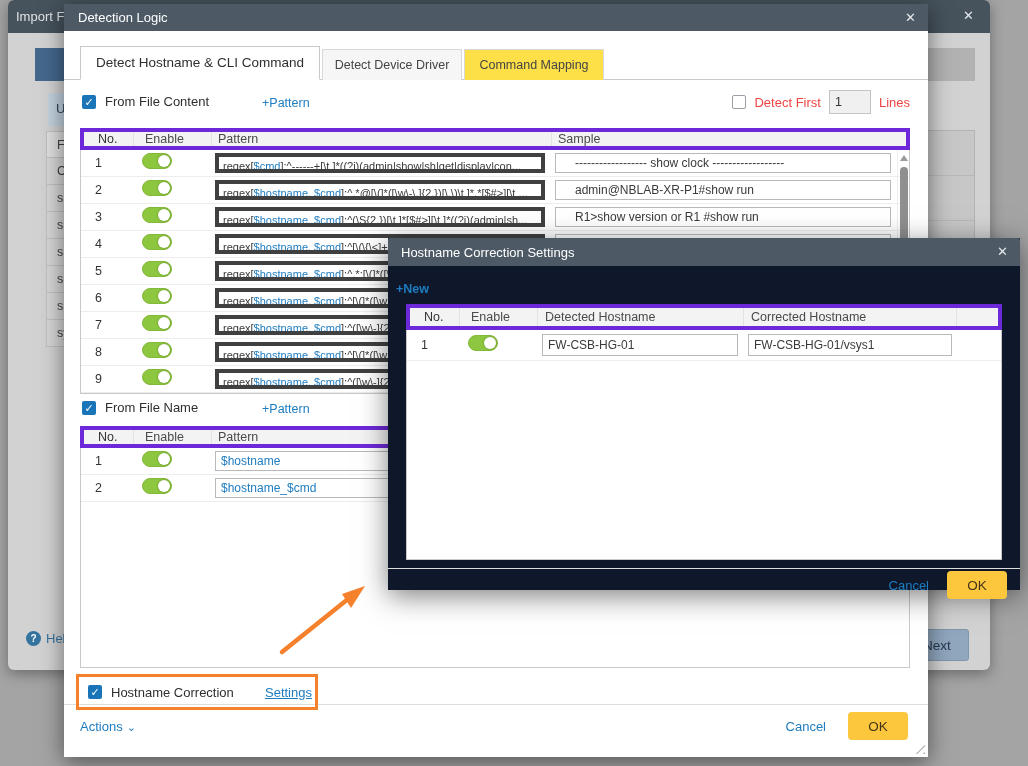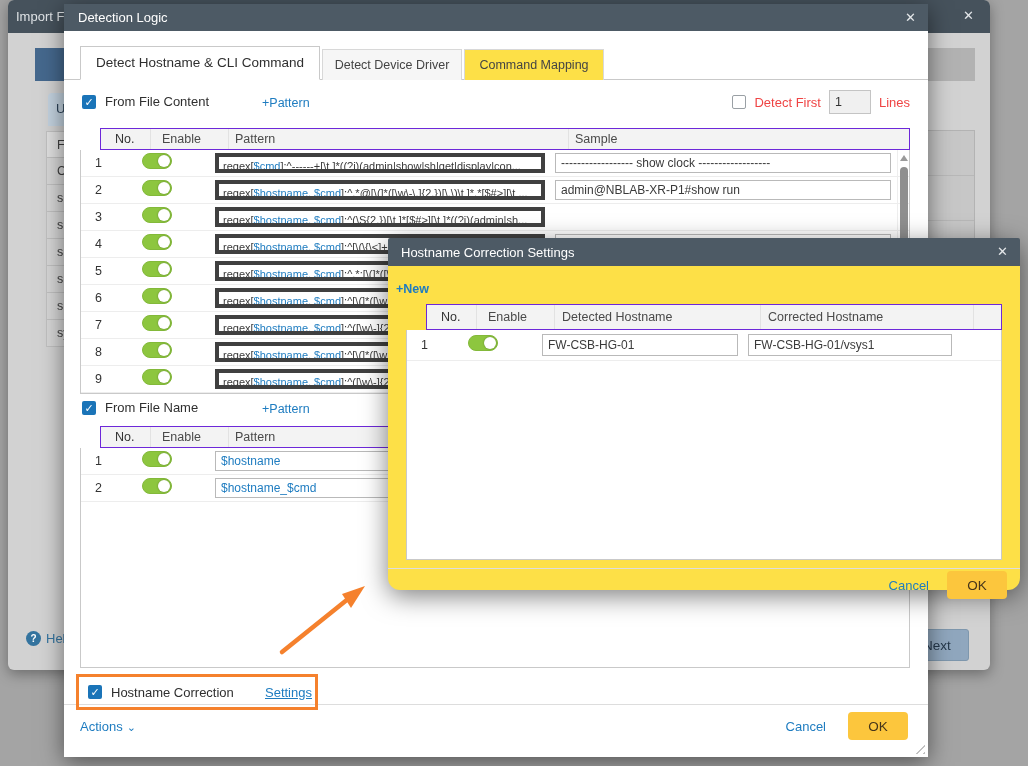--- a/index.html
+++ b/index.html
@@ -57,37 +57,37 @@
 
   .ffc { position:absolute; left:18px; top:90px; display:flex; align-items:center; }
   .addpat1 { position:absolute; left:198px; top:92px; }
   .dfgrp { position:absolute; right:18px; top:86px; display:flex; align-items:center; gap:8px; }
   .dfin { width:42px; height:24px; border:1px solid #c4c4c4; background:#f0f0f0; font-size:12.5px;
           padding:0 5px; color:#333; }
   .dflab { font-size:13px; color:#ef4444; }
 
   .dtable { position:absolute; left:16px; width:830px; }
   .dtable .th { display:flex; height:22px; background:#f3f3f3;
-                border:1px solid #6d28d9; font-size:12.5px; color:#4a4a4a;margin-left:20px; }
+                border:4px solid #6d28d9; font-size:12.5px; color:#4a4a4a; }
   .dtable .th > div { border-right:1px solid #e2e2e2; height:100%; display:flex; align-items:center; }
   .dtable .th > div:last-child { border-right:none; }
   .tbody { border:1px solid #c9c9c9; border-top:none; position:relative; background:#fff; }
   .row { display:flex; align-items:center; height:27px; border-bottom:1px solid #ededed; }
   .cno { width:50px; padding-left:14px; font-size:12.5px; color:#333; flex:0 0 auto; }
   .cen { width:78px; padding-left:11px; flex:0 0 auto; }
   .cpa { width:340px; padding-left:6px; flex:0 0 auto; }
   .csa { flex:1; padding-left:6px; }
   .tog { width:30px; height:16px; border-radius:8px; background:#8dc63f; border:1px solid #83b93a;
          position:relative; display:inline-block; }
   .tog::after { content:""; position:absolute; right:1px; top:1px; width:12px; height:12px;
                 border-radius:50%; background:#fff; box-shadow:0 0 2px rgba(0,0,0,.35); }
   .pin { width:330px; height:20px; border:4px solid #404040; background:#fff; font-size:11px;
          line-height:18px; padding:0 4px; white-space:pre; overflow:hidden; color:#3a3a3a; }
   .pin .v { color:#1e7cc0; }
-  .sin { width:336px; height:20px; border:1px solid #b9b9b9; font-size:12px; padding:0 5px; color:#3a3a3a; }
+  .sin { width:336px; height:20px; border:1px solid #b9b9b9; font-size:12px; padding:0 19px; color:#3a3a3a; }
   .vbar { position:absolute; right:0; top:0; bottom:0; width:12px; border-left:1px solid #eee; }
   .vbar .up { position:absolute; top:5px; left:2px; width:0; height:0; border-left:4px solid transparent;
               border-right:4px solid transparent; border-bottom:6px solid #9a9a9a; }
   .vbar .thumb { position:absolute; top:17px; left:2px; width:8px; height:200px; background:#8f8f8f;
                  border-radius:4px; }
   #tbl1 { top:124px; }
   #tbl2 { top:422px; }
   #tbl2 .tbody { height:220px; }
   .nin { width:330px; height:20px; border:1px solid #b9b9b9; font-size:12px; padding:0 5px; color:#1e7cc0; }
 
@@ -103,22 +103,22 @@
   .acts .chev { font-size:11px; margin-top:2px; }
   .mfoot { position:absolute; right:20px; top:708px; display:flex; align-items:center; gap:22px; }
   .lnk { color:#1e7cc0; font-size:13px; cursor:default; }
   .okbtn { width:60px; height:28px; background:#fcc63d; border:none; border-radius:4px;
            font-size:13.5px; color:#46351a; display:flex; align-items:center; justify-content:center; }
   .rsz { position:absolute; right:3px; bottom:3px; width:11px; height:11px;
          background:repeating-linear-gradient(135deg,#c2c2c2 0 1.5px,transparent 1.5px 4.5px);
          clip-path:polygon(100% 0,100% 100%,0 100%); }
 
   
-  #sdlg { position:absolute; left:388px; top:238px; width:632px; height:352px; background:#fde047;
-          box-shadow:0 6px 26px rgba(0,0,0,.5); border-radius:12px; z-index:5; }
+  #sdlg { position:absolute; left:388px; top:238px; width:632px; height:352px; background:#0f172a;
+          box-shadow:0 6px 26px rgba(0,0,0,.5); border-radius:0; z-index:5; }
   .stb { height:28px; background:#4d5a65; color:#fff; font-size:13px; display:flex;
          align-items:center; padding-left:13px; position:relative; border-radius:2px 2px 0 0; }
   .snew { position:absolute; left:8px; top:44px;font-weight:bold; }
   #tbl3 { position:absolute; left:18px; top:66px; width:596px; }
   #tbl3 .th { height:26px; }
   #tbl3 .tbody { height:230px; }
   #tbl3 .row { height:31px; }
   .cdet { width:206px; padding-left:7px; flex:0 0 auto; }
   .ccor { width:213px; padding-left:7px; flex:0 0 auto; }
   .hin { height:22px; border:1px solid #b9b9b9; font-size:12px; padding:0 5px; color:#3a3a3a; }
@@ -217,20 +217,21 @@
               <div class="pin"><span>regex[</span><span class="v">$hostname, $cmd</span><span>]:^.*@[\(]*([\w\-\.]{2,})[\.\)\t ]*.*[$#&gt;][\t ...</span></div>
             </div>
           <div class="csa"><input class="sin" value="admin@NBLAB-XR-P1#show run" style=""></div>
         </div>
         <div class="row">
           <div class="cno">3</div>
           <div class="cen"><span class="tog"></span></div>
           <div class="cpa">
               <div class="pin"><span>regex[</span><span class="v">$hostname, $cmd</span><span>]:^(\S{2,})[\t ]*[$#&gt;][\t ]*((?i)(admin|sh...</span></div>
             </div>
+          <div class="csa"><input class="sin" value="R1&gt;show version or R1 #show run" style=""></div>
         </div>
         <div class="row">
           <div class="cno">4</div>
           <div class="cen"><span class="tog"></span></div>
           <div class="cpa">
               <div class="pin"><span>regex[</span><span class="v">$hostname, $cmd</span><span>]:^[\(\{\&lt;]+[\w</span></div>
             </div>
           <div class="csa"><input class="sin" value="" style=""></div>
         </div>
         <div class="row">

